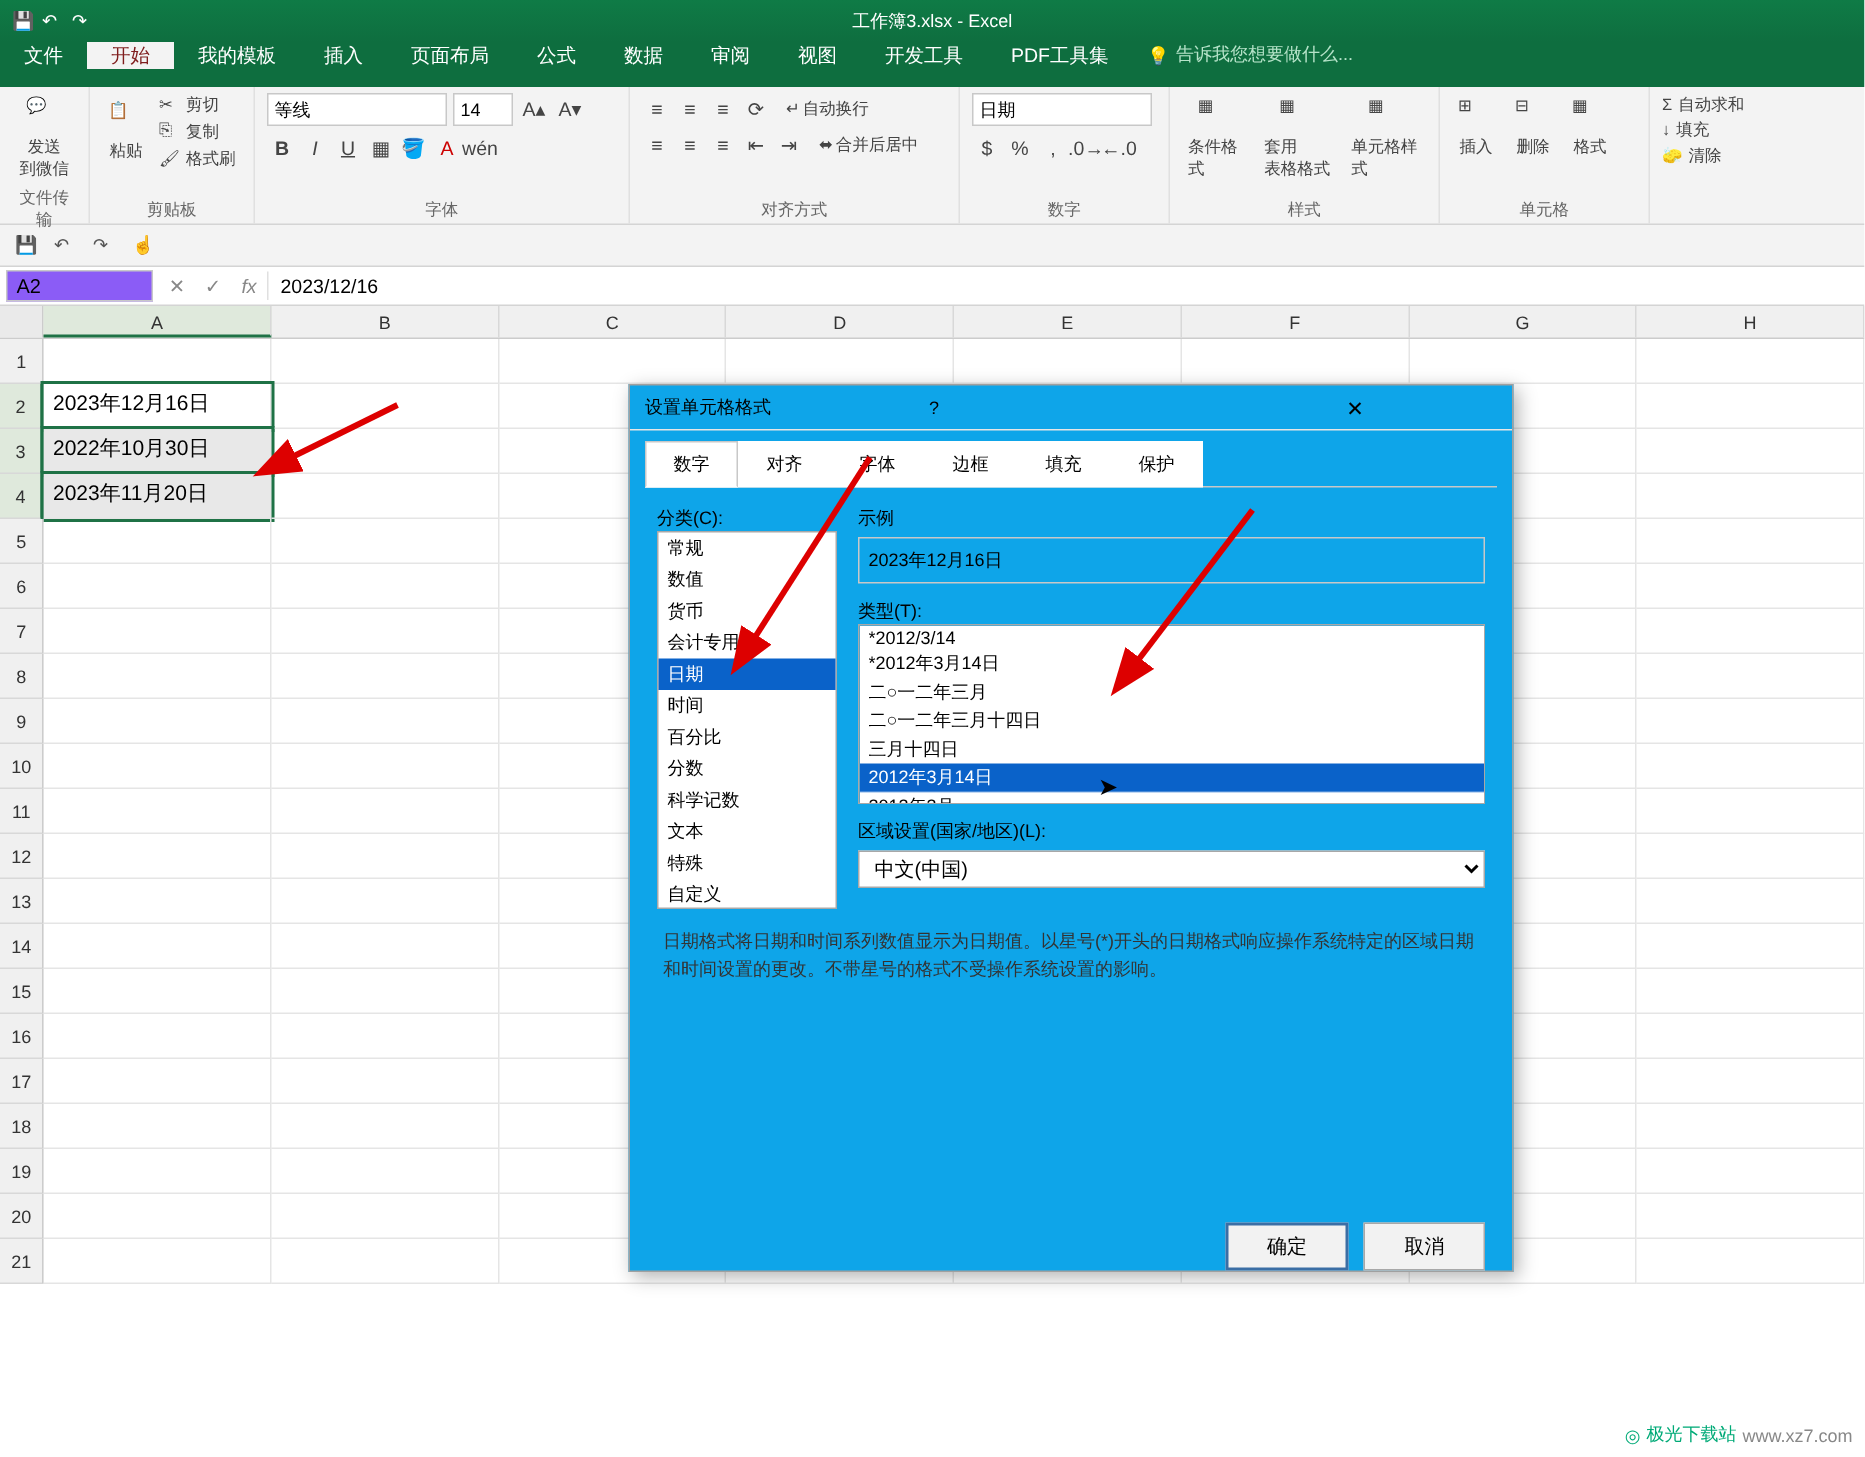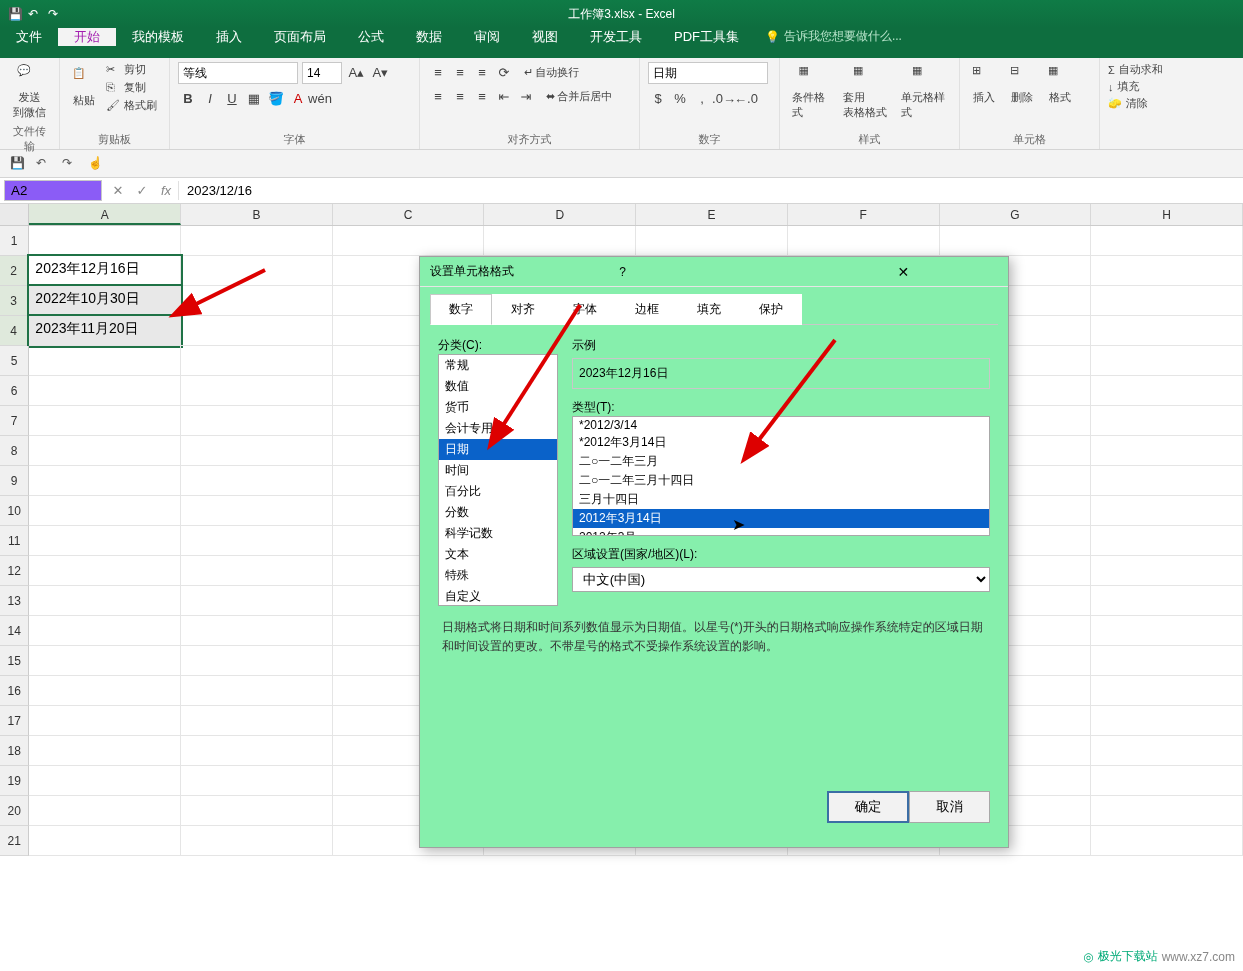--- a/index.html
+++ b/index.html
@@ -4,21 +4,21 @@
 <style>
 * { margin: 0; padding: 0; box-sizing: border-box; font-family: "Microsoft YaHei", "Segoe UI", sans-serif; }
 body { background: #fff; width: 1243px; height: 971px; overflow: hidden; position: relative; }
 
 .titlebar { height: 28px; background: linear-gradient(#0f7b46,#0e6e3f); color: #fff; display: flex; align-items: center; justify-content: center; font-size: 12px; position: relative; }
 .titlebar .left-icons { position: absolute; left: 8px; display: flex; gap: 6px; }
 .titlebar .left-icons span { width: 14px; height: 14px; display: inline-block; }
 
 .menubar { height: 30px; background: #0e6e3f; display: flex; align-items: flex-start; color: #fff; font-size: 13px; }
 .menubar .tab { padding: 0 16px; display: flex; align-items: center; cursor: pointer; }
-.menubar .tab.active { background: #f3f3f3; color: #a21caf; }
+.menubar .tab.active { background: #f3f3f3; color: #7f1d1d; }
 .menubar .tell-me { margin-left: 10px; color: #b6e3c9; display: flex; align-items: center; gap: 4px; font-size: 12px; }
 
 .ribbon { height: 92px; background: #f3f3f3; border-bottom: 1px solid #d4d4d4; display: flex; font-size: 11px; color: #444; }
 .rgroup { border-right: 1px solid #e0e0e0; padding: 4px 8px 2px; display: flex; flex-direction: column; justify-content: space-between; }
 .rgroup .label { text-align: center; color: #666; font-size: 11px; padding-top: 2px; }
 .rbtns { display: flex; align-items: center; gap: 6px; }
 .big-btn { display: flex; flex-direction: column; align-items: center; gap: 2px; padding: 2px 4px; cursor: pointer; }
 .big-btn .ic { width: 24px; height: 24px; }
 .clip-row { display: flex; align-items: center; gap: 4px; font-size: 11px; }
 .clip-row .ic { width: 14px; height: 14px; }
@@ -40,39 +40,39 @@
 .col-h.sel { background: #dfe9dc; border-bottom: 2px solid #1f7246; }
 .rows { }
 .row { display: flex; height: 30px; }
 .row-h { width: 30px; background: #f0f0f0; border-right: 1px solid #ccc; border-bottom: 1px solid #d8d8d8; text-align: center; font-size: 12px; line-height: 30px; color: #333; }
 .row-h.sel { background: #dfe9dc; border-right: 2px solid #1f7246; }
 .cell { width: 155px; border-right: 1px solid #e5e5e5; border-bottom: 1px solid #e5e5e5; font-size: 14px; padding: 4px 6px; }
 .sel-range { outline: 2px solid #1f7246; background: #e8e8e8; }
 .sel-range.first { background: #fff; }
 
 
-.dialog { position: absolute; left: 419px; top: 256px; width: 590px; height: 592px; background: #86efac; border: 1px solid #a0a0a0; box-shadow: 3px 3px 12px rgba(0,0,0,.3); font-size: 12px; }
+.dialog { position: absolute; left: 419px; top: 256px; width: 590px; height: 592px; background: #0ea5e9; border: 1px solid #a0a0a0; box-shadow: 3px 3px 12px rgba(0,0,0,.3); font-size: 12px; }
 .dlg-title { height: 30px; display: flex; align-items: center; padding: 0 10px; border-bottom: 1px solid #e6e6e6; }
 .dlg-title span { flex: 1; }
 .dlg-title .x { width: 24px; text-align: center; font-size: 14px; cursor: pointer; }
 .dlg-tabs { display: flex; border-bottom: 1px solid #c8c8c8; margin: 6px 10px 0; }
 .dlg-tab { padding: 6px 18px; border: 1px solid transparent; border-bottom: none; cursor: pointer; position: relative; top: 1px; background: #fff; }
 .dlg-tab.active { border-color: #c8c8c8; border-bottom: 1px solid #fff; }
 .dlg-body { display: flex; padding: 12px 18px; gap: 14px; }
 .cat-list { width: 120px; border: 1px solid #a8a8a8; height: 252px; background: #fff; }
 .cat-item { padding: 2px 6px; cursor: pointer; }
 .cat-item.sel { background: #0a62c9; color: #fff; }
 .right-pane { flex: 1; }
 .sample-box { border: 1px solid #c8c8c8; padding: 6px; margin-top: 4px; margin-bottom: 10px; }
 .type-list { border: 1px solid #a8a8a8; height: 120px; overflow-y: scroll; background: #fff; }
 .type-item { padding: 1px 6px; cursor: pointer; }
 .type-item.sel { background: #0a62c9; color: #fff; }
 .locale-sel { width: 100%; border: 1px solid #a8a8a8; padding: 3px 6px; margin-top: 4px; background: #fff; }
 .dlg-desc { padding: 0 22px; color: #333; line-height: 1.6; }
-.dlg-btns { position: absolute; bottom: 24px; right: 18px; display: flex; }
+.dlg-btns { position: absolute; bottom: 0; right: 18px; display: flex; gap: 10px; }
 .dlg-btn { padding: 5px 26px; border: 1px solid #a8a8a8; background: #f2f2f2; cursor: pointer; }
 .dlg-btn.primary { border: 2px solid #3b6ea5; }
 
 
 .arrow { position: absolute; pointer-events: none; }
 .arrow svg { overflow: visible; }
 
 .watermark { position: absolute; right: 8px; bottom: 6px; font-size: 12px; color: #0a7; display:flex; align-items:center; gap:4px; }
 .cursor { position: absolute; left: 732px; top: 515px; font-size: 16px; color: #000; pointer-events:none; }
 </style>

